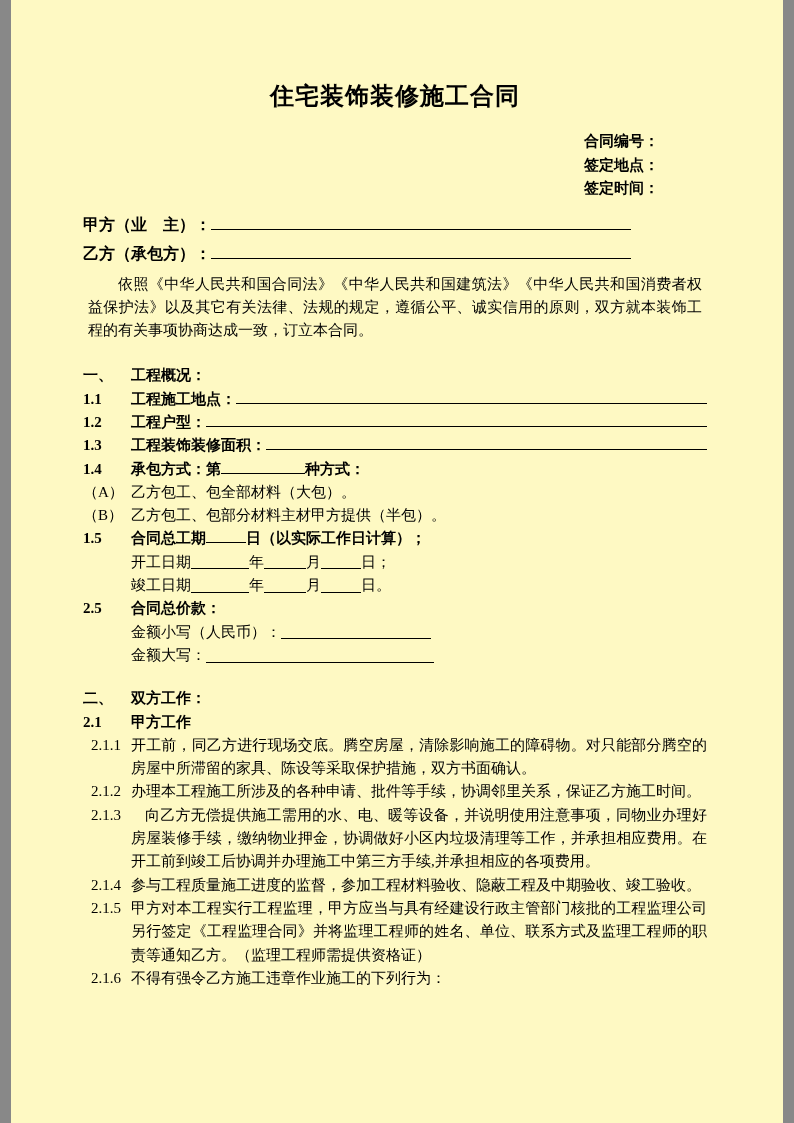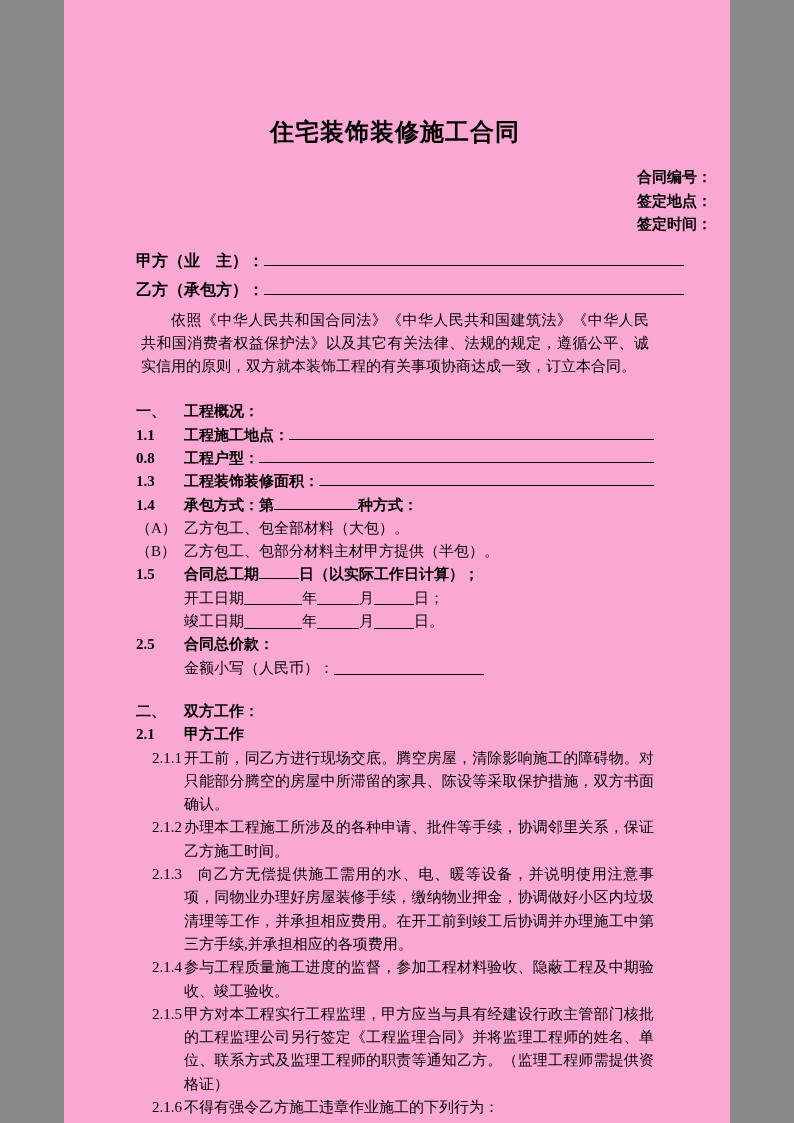--- a/index.html
+++ b/index.html
@@ -1,26 +1,26 @@
 <!DOCTYPE html>
 <html><head>
 <meta charset="utf-8">
 <style>
   html,body{margin:0;padding:0;background:#888;}
   .page{
     position:relative;
-    width:666px;height:1123px;
+    width:772px;height:1123px;
     margin:0 auto;
-    background:#f9a8d4;
+    background:#fef9c3;
     color:#000000;
     font-family:"Liberation Serif","DejaVu Serif",serif;
     font-size:15px;
     line-height:23.3px;
     box-sizing:border-box;
-    padding:116px 76px 0 72px;
+    padding:80px 76px 0 72px;
     overflow:hidden;
   }
   .title{
     margin:0;
     font-size:24px;
     line-height:32px;
     font-weight:bold;
     text-align:center;
     letter-spacing:1px;
   }
@@ -65,21 +65,21 @@
   .w150{width:150px;}
   .w228{width:228px;}
   .indent{padding-left:48px;align-items:center;}
   .clause{
     position:relative;
     padding-left:48px;
     text-align:justify;
   }
   .cnum{
     position:absolute;
-    left:16px;top:0;
+    left:8px;top:0;
     width:48px;
   }
   .tab{text-indent:14px;display:block;}
   .subhead{font-weight:bold;}
 </style>
 </head>
 <body>
 
 <div class="page">
 
@@ -109,21 +109,21 @@
     <span class="lbl">工程概况：</span>
   </div>
 
   <div class="line bold">
     <span class="num">1.1</span>
     <span class="lbl">工程施工地点：</span>
     <span class="blank fill"></span>
   </div>
 
   <div class="line bold">
-    <span class="num">0.8</span>
+    <span class="num">1.2</span>
     <span class="lbl">工程户型：</span>
     <span class="blank fill"></span>
   </div>
 
   <div class="line bold">
     <span class="num">1.3</span>
     <span class="lbl">工程装饰装修面积：</span>
     <span class="blank fill"></span>
   </div>
 
@@ -174,20 +174,24 @@
   <div class="line bold">
     <span class="num">2.5</span>
     <span class="lbl">合同总价款：</span>
   </div>
 
   <div class="line indent">
     <span class="lbl">金额小写（人民币）：</span>
     <span class="blank w150"></span>
   </div>
 
+  <div class="line indent">
+    <span class="lbl">金额大写：</span>
+    <span class="blank w228"></span>
+  </div>
 
   <div class="line sec-heading2">
     <span class="num">二、</span>
     <span class="lbl">双方工作：</span>
   </div>
 
   <div class="line subhead">
     <span class="num">2.1</span>
     <span class="lbl">甲方工作</span>
   </div>

